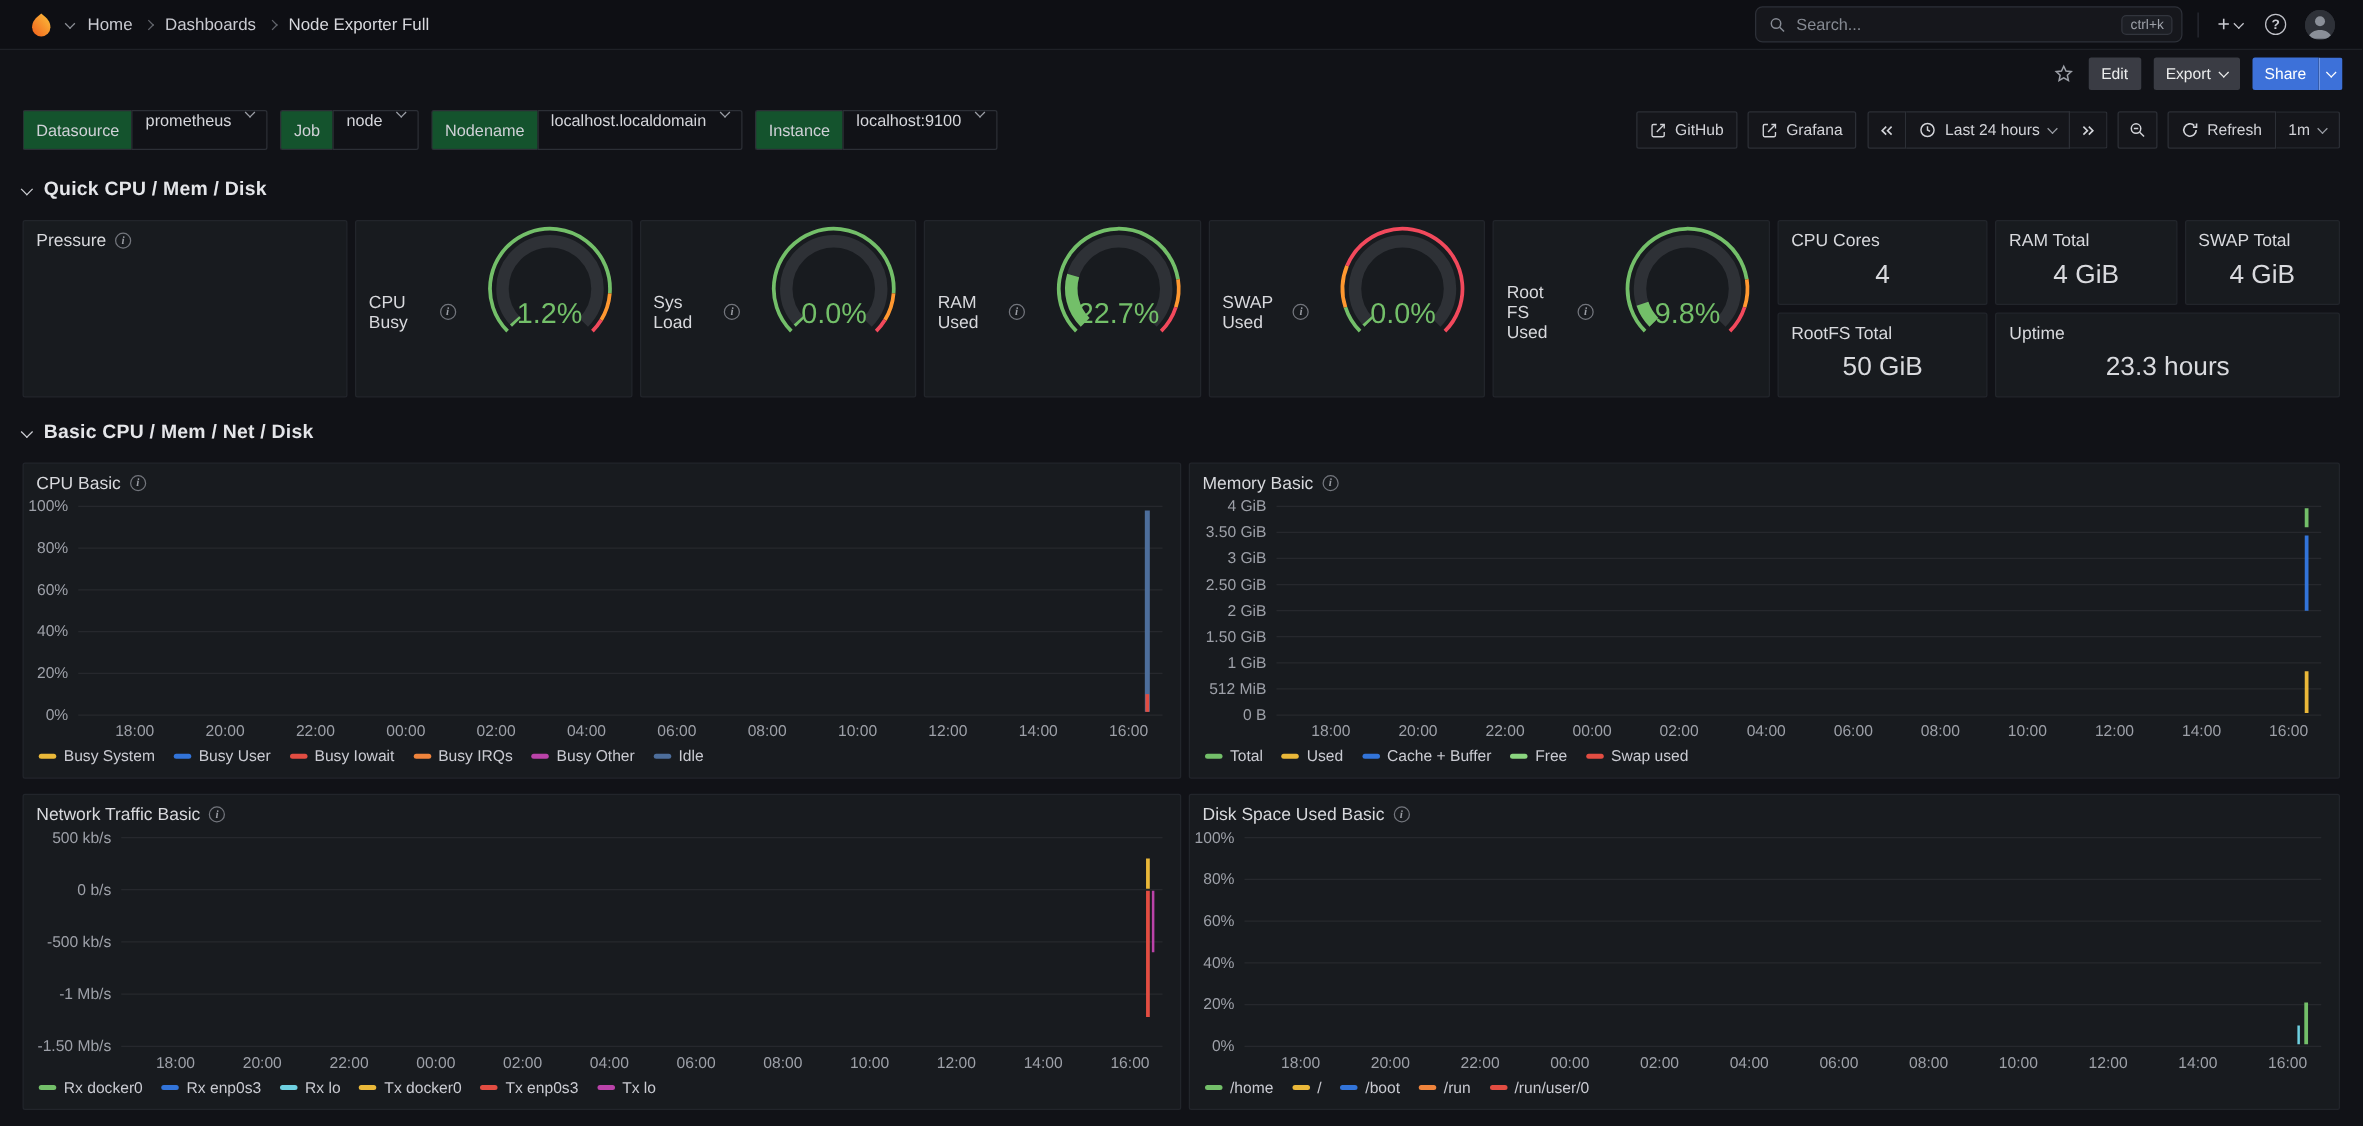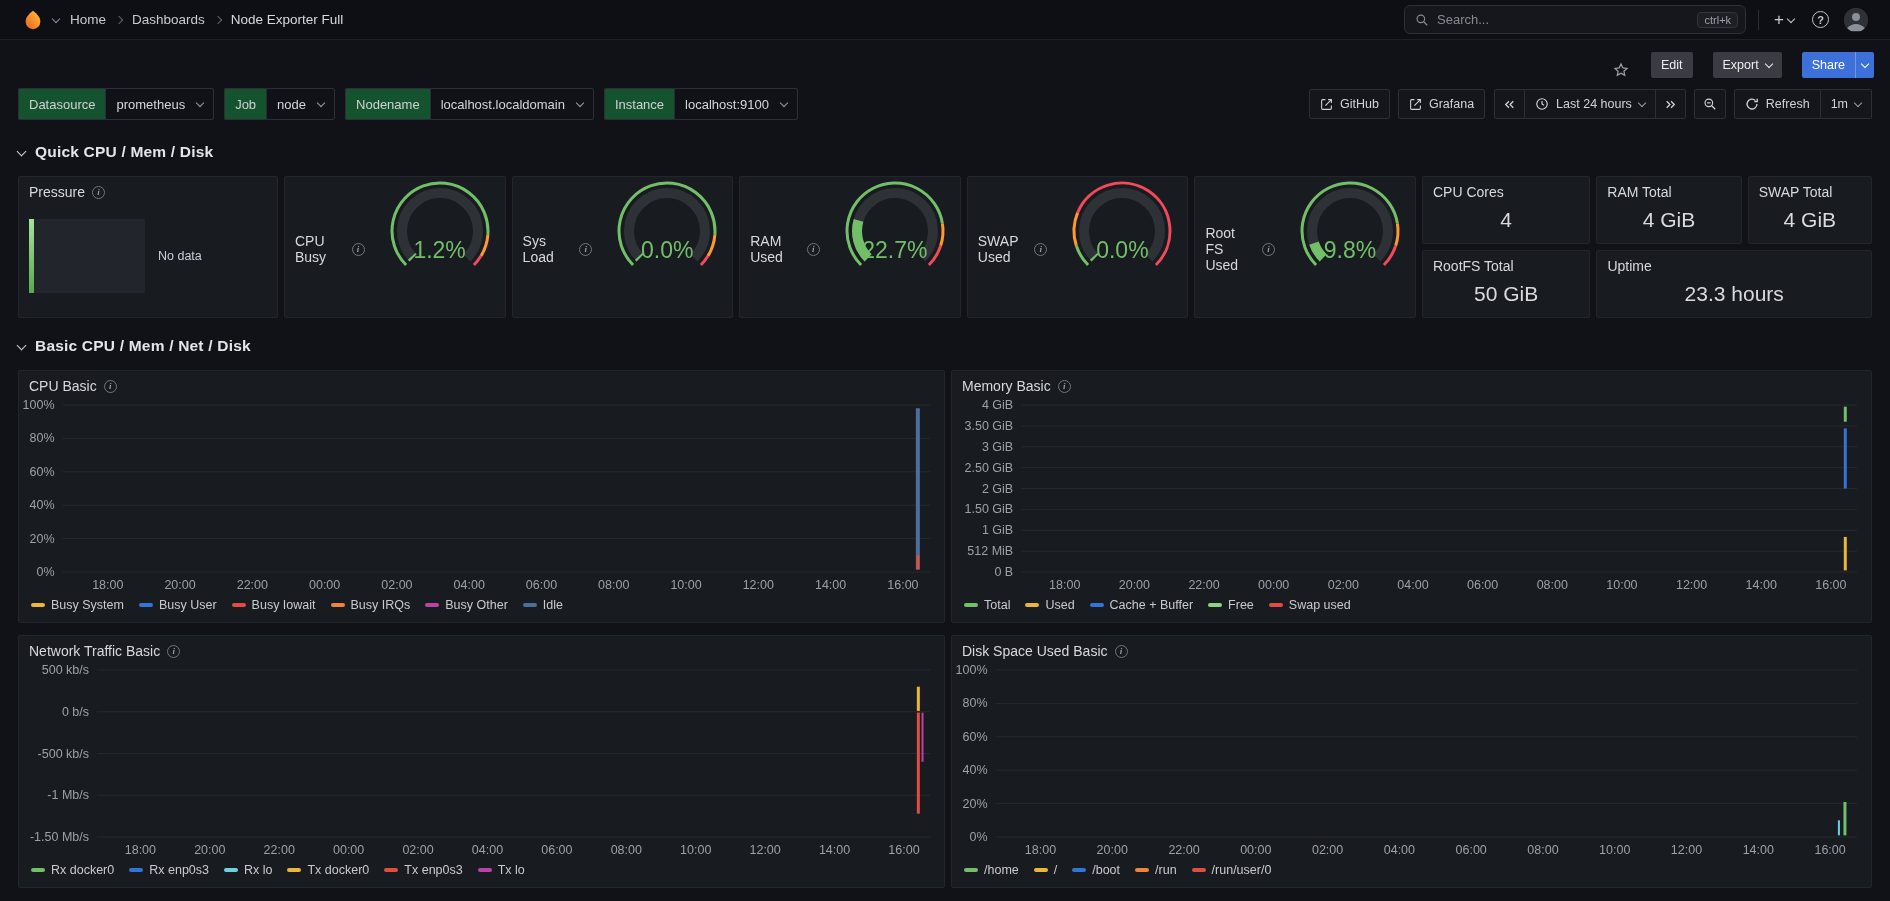--- a/index.html
+++ b/index.html
@@ -20,36 +20,36 @@
 .nav-right{display:flex;align-items:center;gap:12px}
 .searchbox{width:342px;height:29px;background:#16171c;border:1px solid #2d3038;border-radius:6px;display:flex;align-items:center;gap:8px;padding:0 7px 0 10px;color:#868a93;font-size:13px;cursor:text}
 .searchbox .ph{flex:1}
 .kbd{border:1px solid #32353d;background:#1d1f25;border-radius:4px;font-size:11px;padding:1px 6px;color:#9da0a8}
 .vdiv{width:1px;height:20px;background:#2a2d34}
 .navicon{display:inline-flex;align-items:center;gap:4px;color:#c9cad1;height:28px;padding:0 3px}
 .plus{font-size:17px;line-height:1}
 .helpcircle{width:17px;height:17px;border:1.5px solid #c2c3ca;border-radius:50%;font-size:11px;font-weight:700;display:inline-flex;align-items:center;justify-content:center}
 .avatar{width:24px;height:24px;border-radius:50%;overflow:hidden;display:inline-flex;cursor:pointer;background:#2e3138}
 
-.subnav{height:38px;display:flex;align-items:flex-end;justify-content:flex-end;gap:20px;padding:0 16px}
+.subnav{height:38px;display:flex;align-items:center;justify-content:flex-end;gap:10px;padding:0 16px}
 .starbtn{color:#9da0a8;display:inline-flex;margin-right:2px}
 .btn{height:26px;border-radius:2px;font-size:12.5px;display:inline-flex;align-items:center;gap:7px;padding:0 10px;color:#eceded}
 .btn.gray{background:#3a3c44}
 .btn.blue{background:#3d71d9;color:#fff}
 .btn .chev{color:inherit}
 .share-split{display:inline-flex}
 .share-split .main{border-radius:2px 0 0 2px}
 .share-split .caretpart{border-radius:0 2px 2px 0;border-left:1px solid rgba(255,255,255,.28);padding:0 6px}
 
 .dash{padding:10px 18px 0}
 .controls-row{display:flex;align-items:center;justify-content:space-between;margin-bottom:16px}
 .vars{display:flex;gap:10px}
 .vargroup{display:flex;height:32px;font-size:13px}
 .vlabel{background:#14532d;border:1px solid #2c2f36;border-right:none;border-radius:2px 0 0 2px;display:flex;align-items:center;padding:0 10px;color:#d0d1d7;font-weight:500}
-.vvalue{background:#111217;border:1px solid #2c2f36;border-radius:0 2px 2px 0;display:flex;align-items:center;gap:12px;padding:0 10px;color:#d5d6db;cursor:pointer}
+.vvalue{background:#111217;border:1px solid #2c2f36;border-radius:0 2px 2px 0;display:flex;gap:12px;padding:0 10px;color:#d5d6db;cursor:pointer}
 .vvalue .chev{color:#9da0a8}
 .right-controls{display:flex;align-items:center;gap:8px}
 .tbtn{height:30px;background:#15161b;border:1px solid #2c2f36;border-radius:2px;color:#d2d3d8;font-size:12.5px;display:inline-flex;align-items:center;gap:7px;padding:0 10px}
 .tbtn .chev{color:#9da0a8}
 .icon-only{padding:0 8px}
 .group{display:inline-flex}
 .group .tbtn:not(:first-child){border-left:none;border-radius:0}
 .group .tbtn:first-child{border-radius:2px 0 0 2px}
 .group .tbtn:last-child{border-radius:0 2px 2px 0}
 .tp{margin-left:1px}
@@ -279,24 +279,20 @@
   <div class="section-header">
     <span class="chev"></span>
     <span class="title">Quick CPU / Mem / Disk</span>
   </div>
 
   <div class="row gaugerow">
     <section class="panel pressure">
       <div class="panel-header">
         <span>Pressure</span>
         <span class="info"></span>
-      </div>
-      <div class="pressure-body">
-        <div class="pressure-rect"></div>
-        <span class="nodata">No data</span>
       </div>
     </section>
 
     <section class="panel gaugepanel">
       <div class="panel-header">
         <span>CPU Busy</span>
         <span class="info"></span>
       </div>
       <div class="gauge-wrap">
         <div><svg width="130" height="104" viewBox="0 0 130 104">

